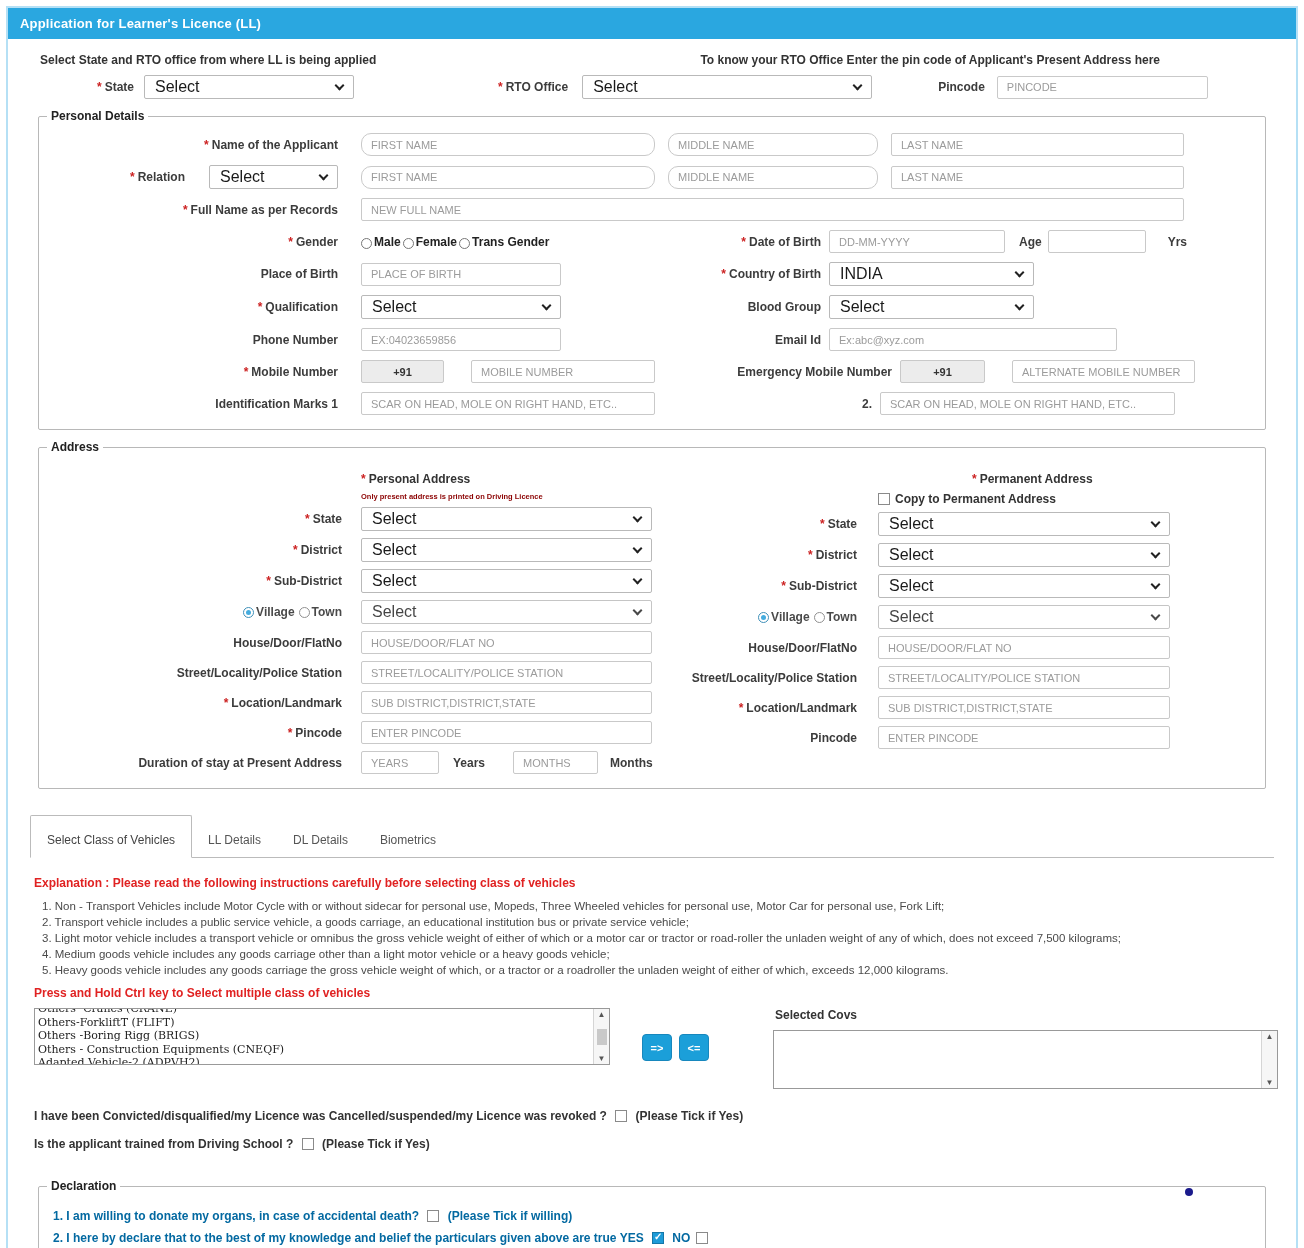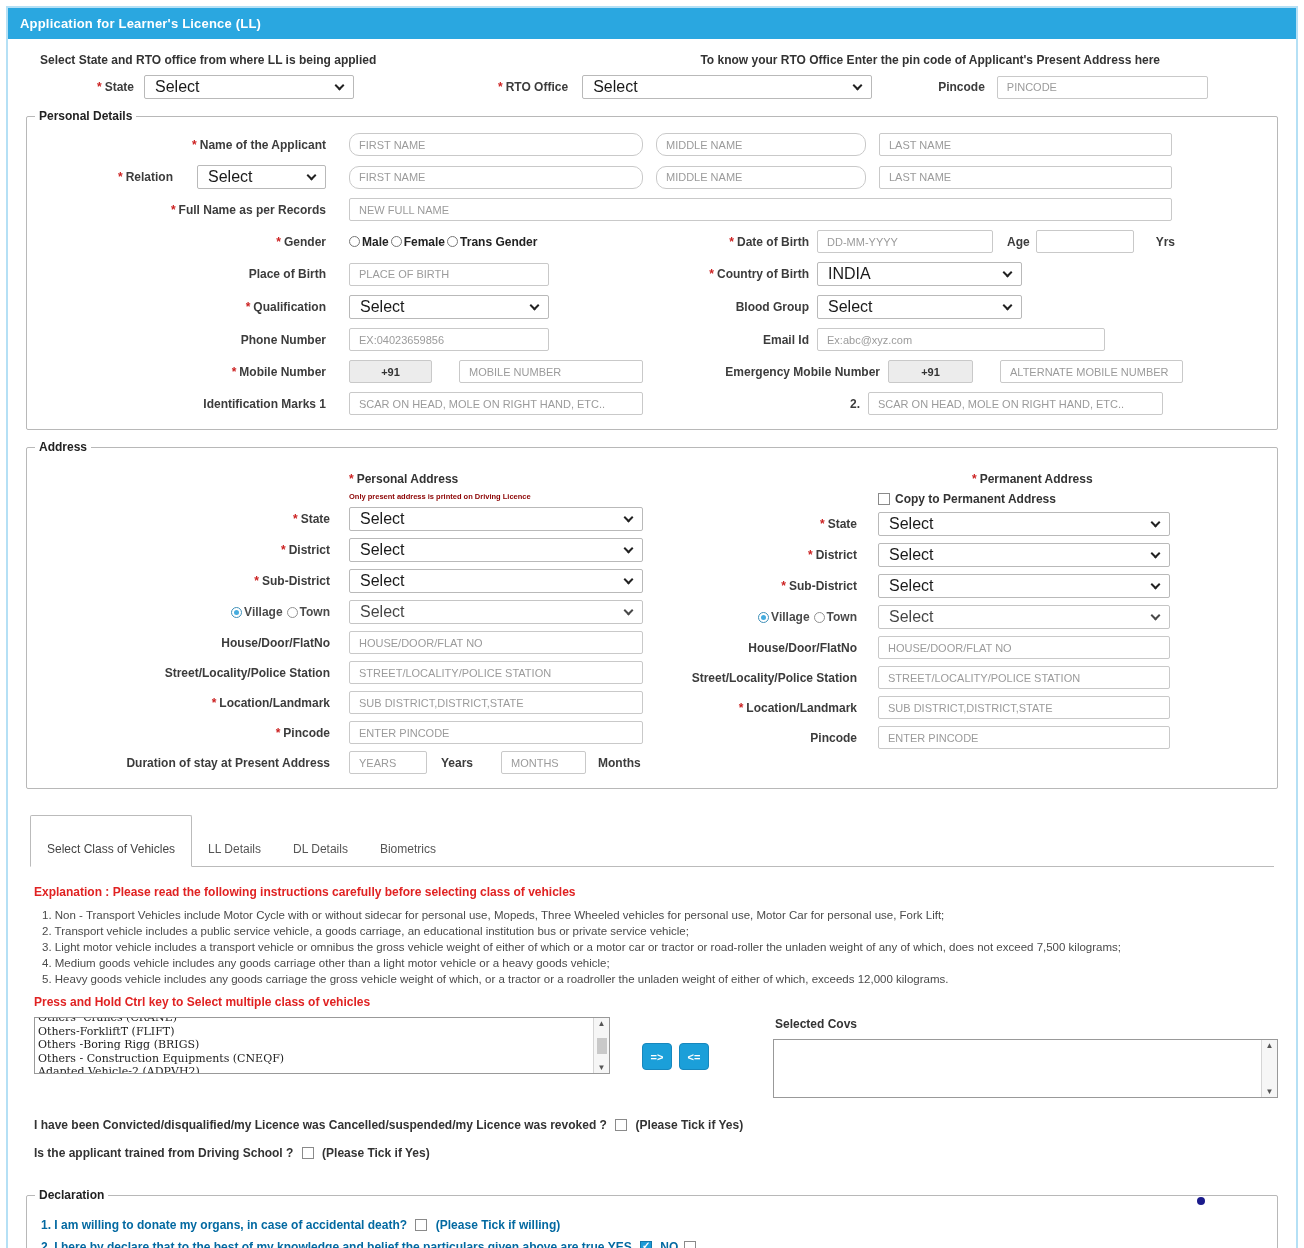--- a/index.html
+++ b/index.html
@@ -55,52 +55,52 @@
   .hint.left { margin-left:14px; }
   .hint.right { margin-left:auto; margin-right:118px; }
   .toprow { display:flex; align-items:center; margin:2px 0 10px; }
   .toprow .zone-state { width:108px; text-align:right; }
   .toprow .sel-state { width:210px; margin-left:10px; }
   .toprow .zone-rto { margin-left:144px; text-align:right; }
   .toprow .sel-rto { width:290px; margin-left:14px; }
   .toprow .zone-pin { margin-left:66px; }
   .toprow .in-pin { width:211px; margin-left:12px; }
 
-  fieldset { border:1px solid #b8b8b8; border-radius:2px; margin:0 0 10px; padding:10px 0 14px; }
+  fieldset { border:1px solid #b8b8b8; border-radius:2px; margin:0 12px 10px; padding:10px 0 14px; }
   legend { font-weight:bold; color:#222; font-size:12px; margin-left:8px; padding:0 4px; }
 
   
   .prow { display:flex; align-items:center; margin:0 0 9px; }
   .lz { width:322px; flex-shrink:0; display:flex; justify-content:flex-end; align-items:center; padding-right:23px; }
   .gap13 { margin-right:13px;border-radius:10px; }
   .w294 { width:294px; } .w210 { width:210px; } .w293 { width:293px; }
   .w200 { width:200px; } .w129 { width:129px; } .wfull { width:823px; }
   .rz { display:flex; justify-content:flex-end; align-items:center; padding-right:8px; flex-shrink:0; }
-  .radios { display:flex; align-items:center; font-weight:bold; color:#222; }
+  .radios { display:flex; align-items:flex-end; font-weight:bold; color:#222; }
   .radios .opt { margin-right:2px; }
 
   
   .addr-cols { display:flex; }
   .acol { width:50%; }
   .acol .arow { display:flex; align-items:center; margin-bottom:7px; }
   .acol-present .albl { width:322px; flex-shrink:0; text-align:right; padding-right:19px; }
   .acol-present .afld { width:294px; }
   .acol-perm .albl { width:226px; flex-shrink:0; text-align:right; padding-right:21px; }
   .acol-perm .afld { width:292px; }
   .addr-header { font-weight:bold; color:#333; margin-bottom:6px; }
   .present-note { color:#8b0000; font-weight:bold; font-size:7.5px; margin:0 0 6px 322px; }
   .copyrow { display:flex; align-items:center; font-weight:bold; color:#333; margin:0 0 6px 226px; }
   .blurred { filter:blur(0.5px); opacity:.82; }
   .vt { display:flex; align-items:center; font-weight:bold; color:#222; white-space:nowrap; }
   .durrow { display:flex; align-items:center; margin-top:3px; }
   .w78 { width:78px; } .w85 { width:85px; }
 
   
   .tabs { display:flex; align-items:flex-end; border-bottom:1px solid #bbb; margin:26px 4px 0; }
-  .tab { padding:26px 16px 10px; color:#555; font-size:12px; cursor:pointer; }
+  .tab { padding:17px 16px 10px; color:#555; font-size:12px; cursor:pointer; }
   .tab.active {
     border:1px solid #bbb; border-bottom:1px solid #fff; margin-bottom:-1px;
     background:#fff; border-radius:2px 2px 0 0; color:#444;
   }
 
   
   .redtext { color:#e02222; font-weight:bold; font-size:12px; }
   .explain { margin:18px 0 10px 8px; }
   .instructions { margin:0 0 0 16px; color:#4a4a4a; font-size:11.5px; }
   .instructions div { margin-bottom:4px; }

